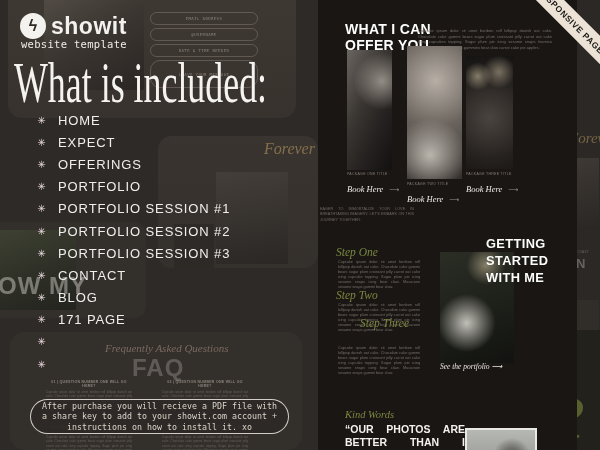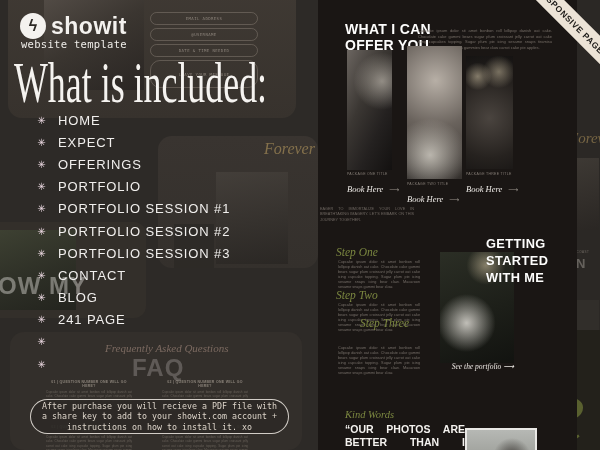--- a/index.html
+++ b/index.html
@@ -95,21 +95,21 @@
               color:#6e6761;text-align:justify;padding-left:2px;}
   .step-title{position:absolute;font-family:"Liberation Serif",serif;font-style:italic;font-size:11.5px;
               color:#7b8740;}
   .step-body{position:absolute;width:82px;font-size:3.8px;line-height:5px;color:#766f69;text-align:justify;}
   .gs-photo{left:122px;top:252px;width:74px;height:111px;z-index:1;
             background:radial-gradient(circle at 36% 64%,rgba(222,219,212,.85) 0%,rgba(222,219,212,0) 34%),
                        radial-gradient(circle at 62% 12%,rgba(228,212,176,.5) 0%,rgba(228,212,176,0) 18%),
                        linear-gradient(160deg,#2b2e25 0%,#1d1f19 55%,#121310 100%);}
   .gs-h{position:absolute;left:168px;top:235px;font-size:12.8px;font-weight:800;line-height:17.2px;
         letter-spacing:.4px;color:#fdfdfc;z-index:2;}
-  .gs-cta{position:absolute;left:122px;top:362px;width:74px;text-align:right;
+  .gs-cta{position:absolute;left:122px;top:362px;width:74px;text-align:left;
           font-family:"Liberation Serif",serif;font-style:italic;font-size:7.5px;color:#e9e6e1;}
   .kw-h{position:absolute;left:27px;top:409px;font-family:"Liberation Serif",serif;font-style:italic;
         font-size:10.5px;color:#7b8740;}
   .kw-quote{position:absolute;left:27px;top:423px;width:120px;font-size:10.5px;font-weight:800;
             line-height:12.8px;color:#f4f2ef;text-align:justify;}
   .kw-photo{left:147px;top:428px;width:68px;height:38px;border:2px solid #e9e8e5;
             background:radial-gradient(circle at 66% 70%,#45423e 0%,rgba(69,66,62,0) 36%),
                        linear-gradient(180deg,#b6b8b4 0%,#a3a5a0 55%,#8c8e88 100%);}
 
   
@@ -223,21 +223,21 @@
     <div class="inc-item">
       <span class="inc-bullet">✳</span>
       <span class="inc-label">CONTACT</span>
       </div>
     <div class="inc-item">
       <span class="inc-bullet">✳</span>
       <span class="inc-label">BLOG</span>
       </div>
     <div class="inc-item">
       <span class="inc-bullet">✳</span>
-      <span class="inc-label">241 PAGE</span>
+      <span class="inc-label">171 PAGE</span>
       </div>
     <div class="inc-item">
       <span class="inc-bullet">✳</span>
       </div>
     <div class="inc-item">
       <span class="inc-bullet">✳</span>
       </div>
   </div>
 
   <div class="abs note-pill">

